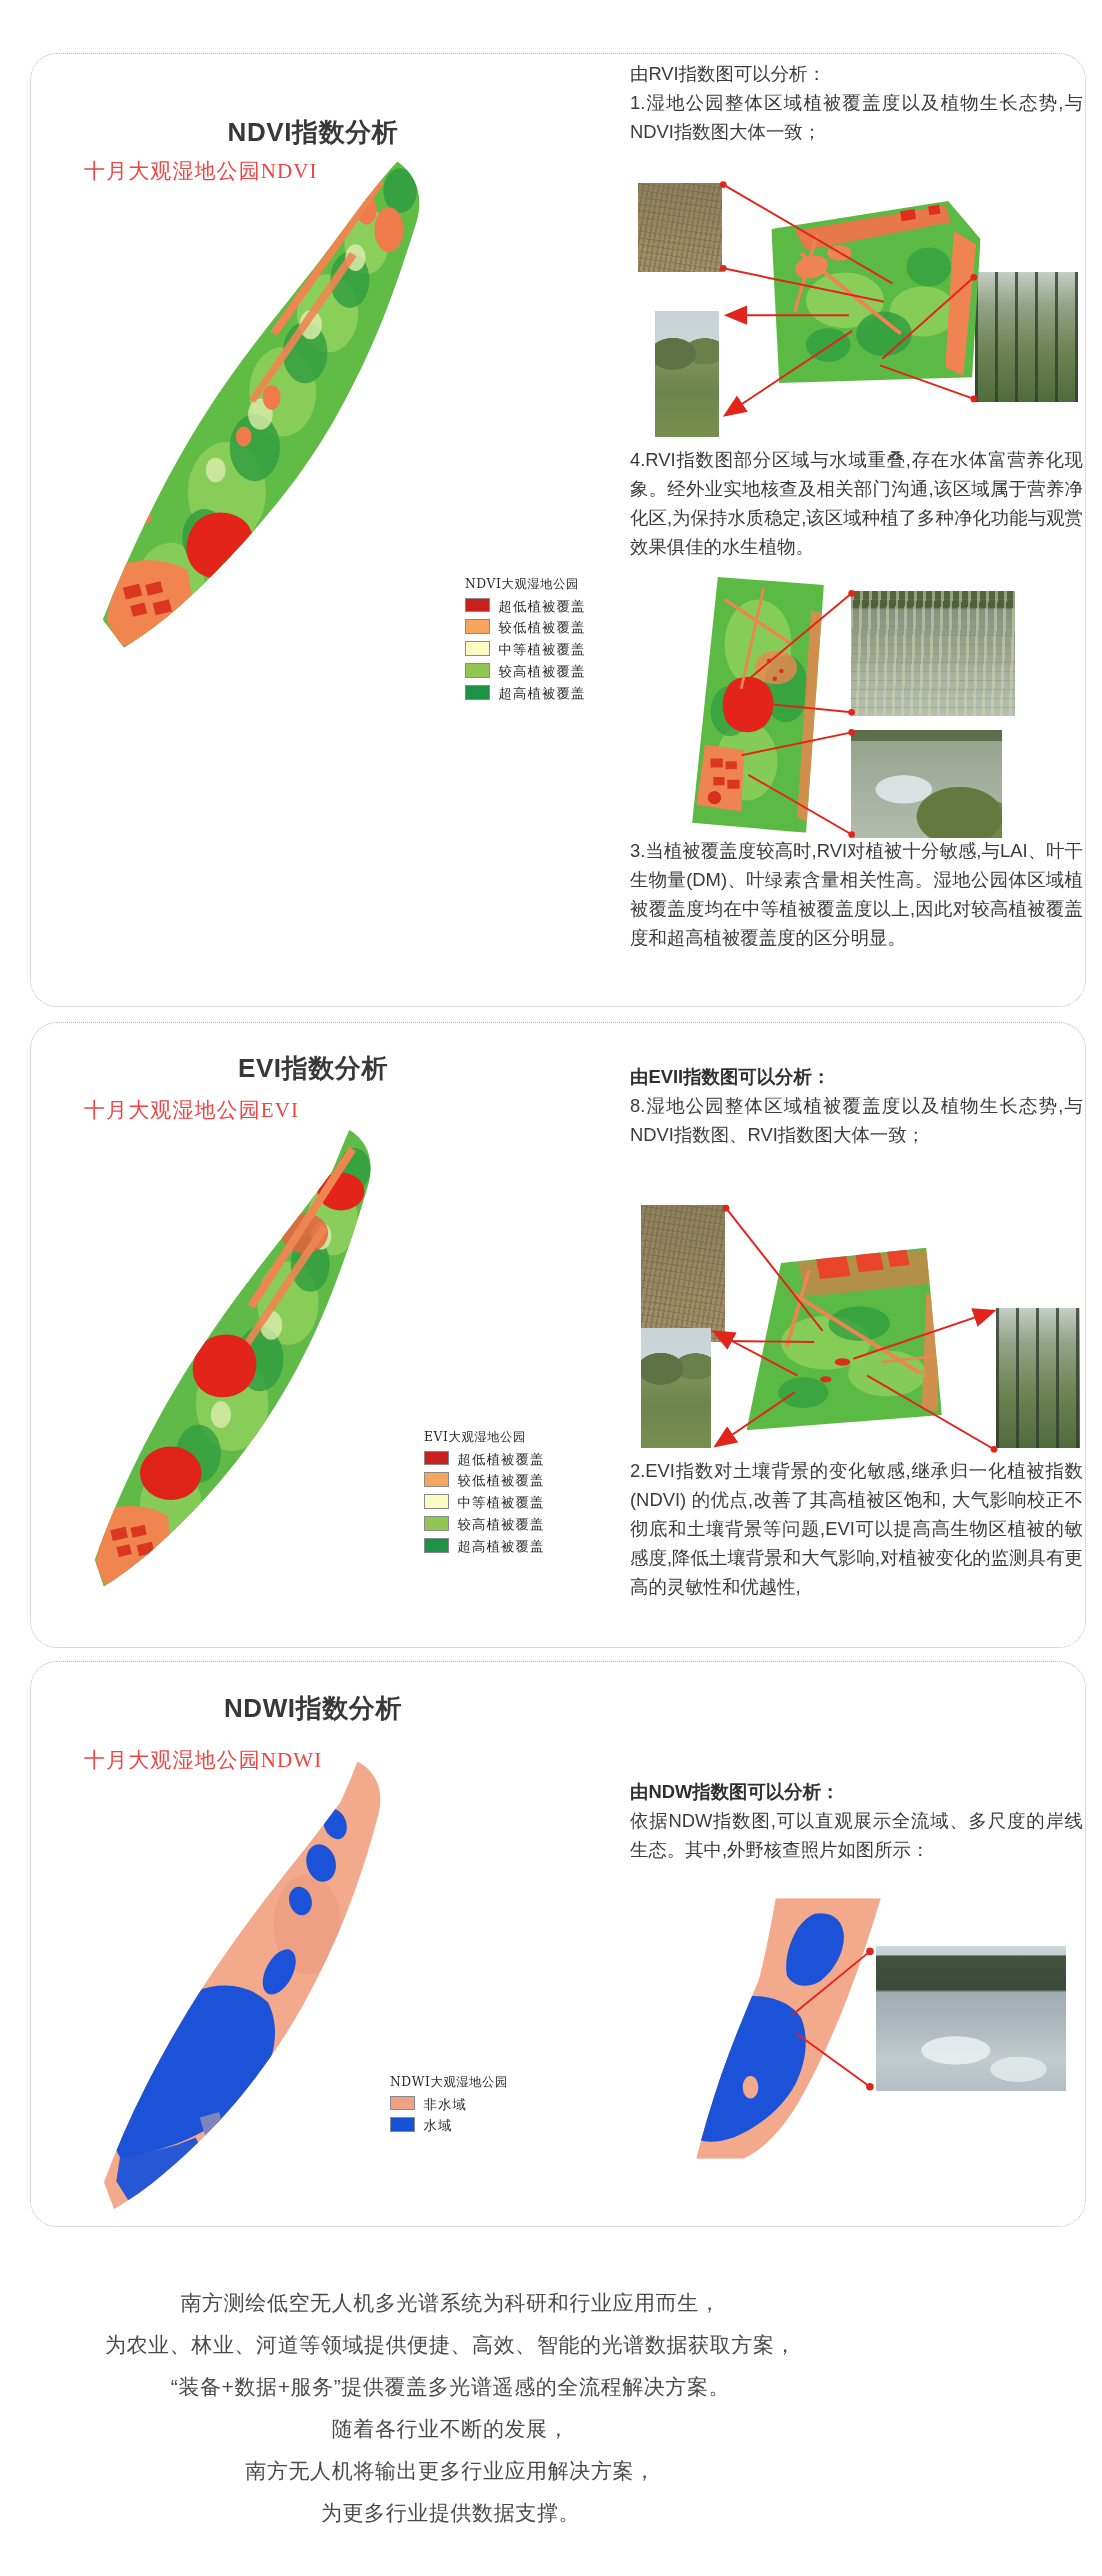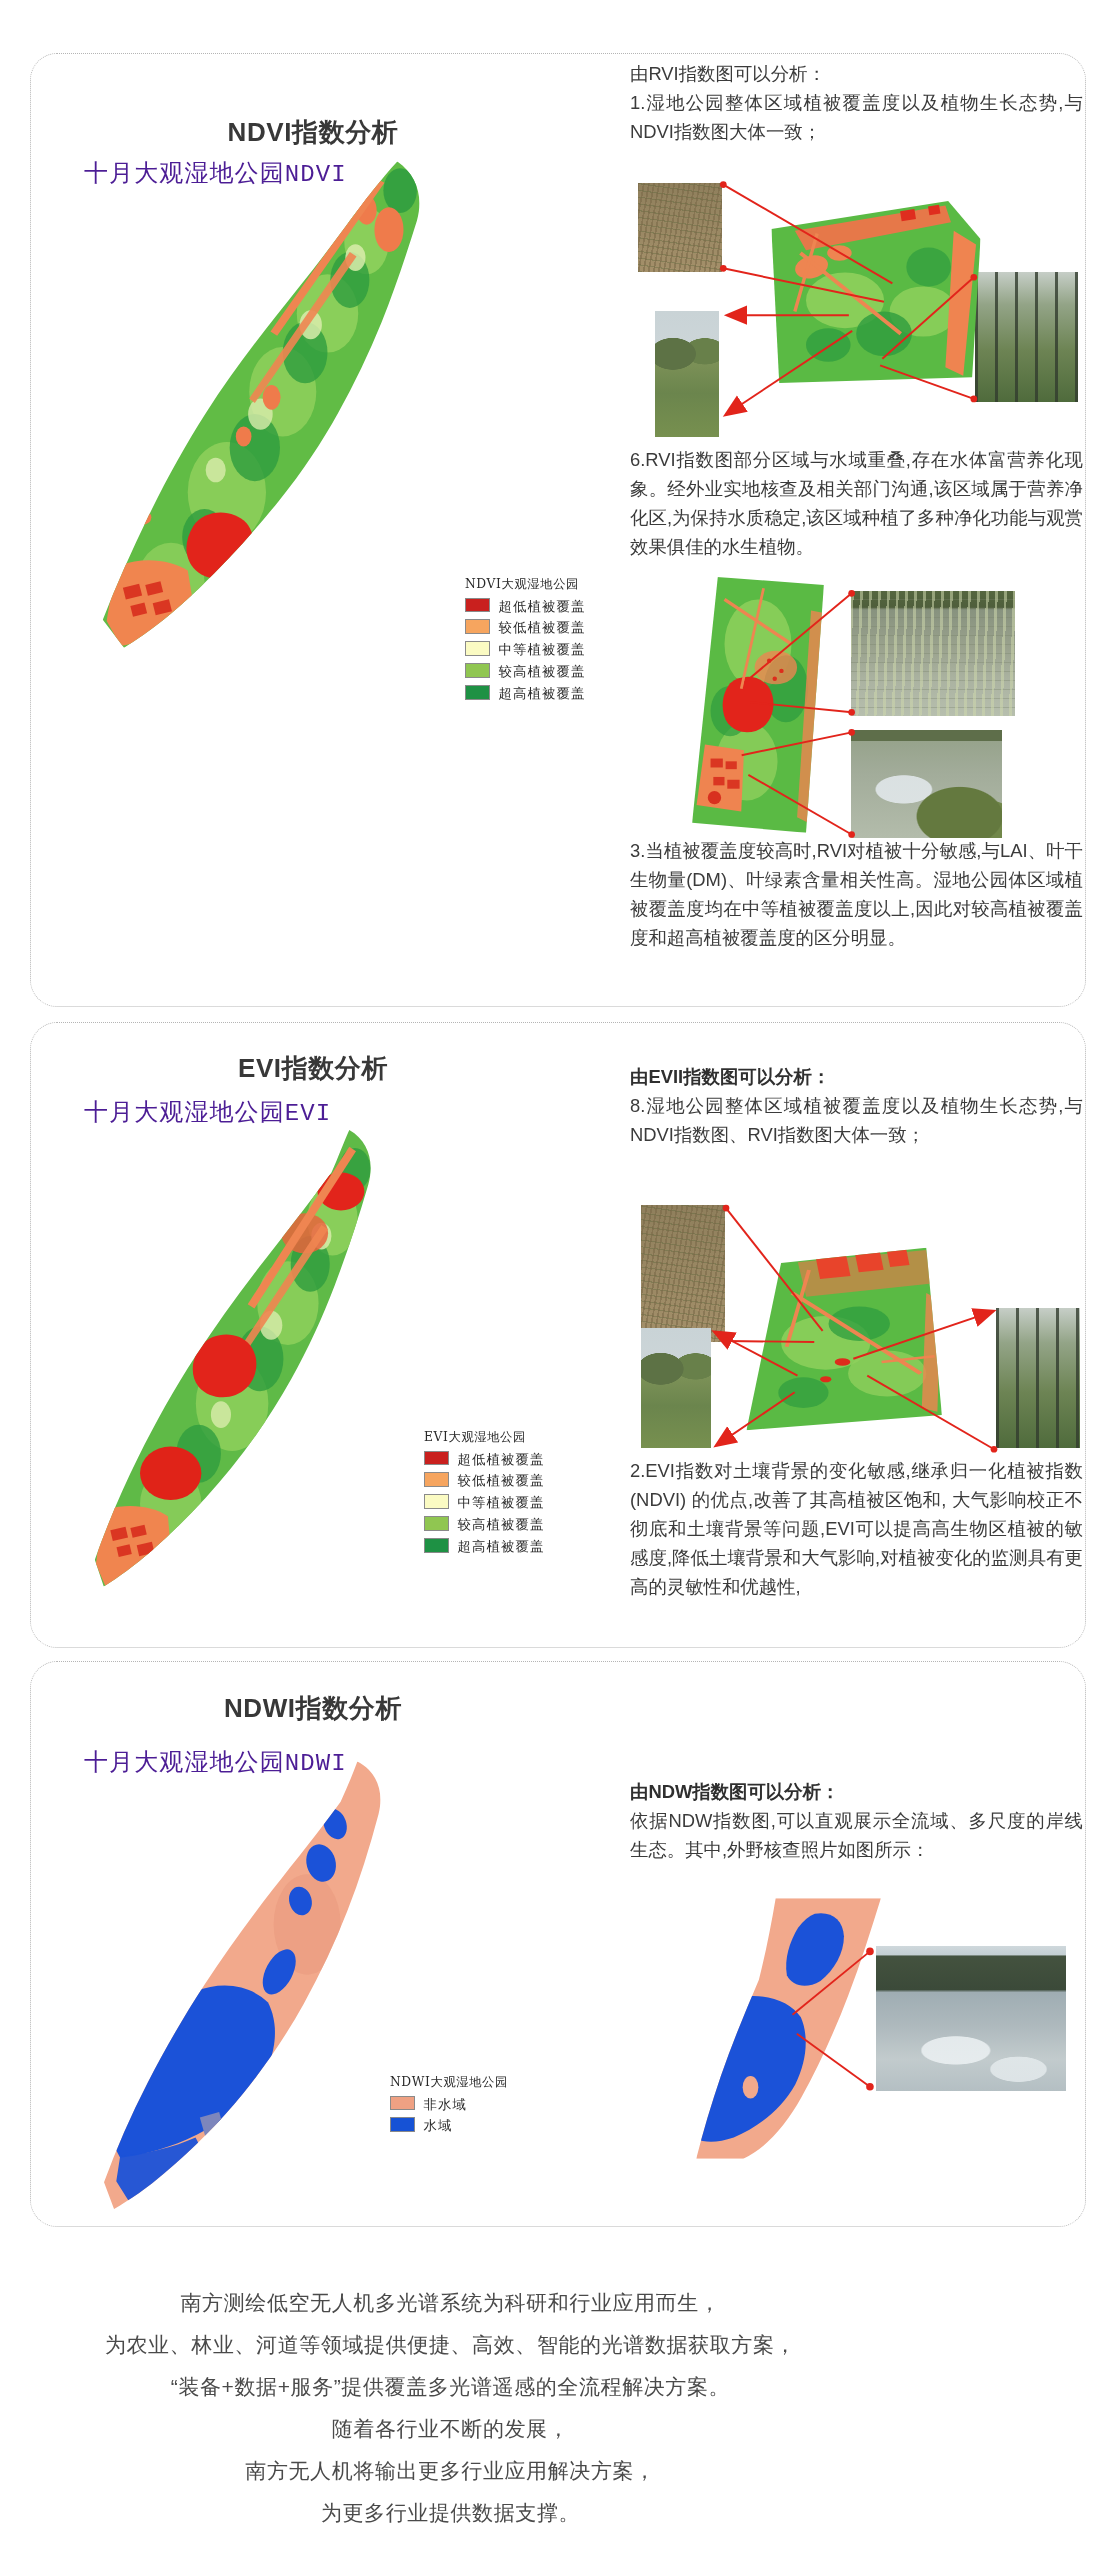--- a/index.html
+++ b/index.html
@@ -1,22 +1,22 @@
 <!DOCTYPE html>
 <html style="font-size:9px"><head>
 <meta charset="utf-8">
 <style>
   html,body{margin:0;padding:0;background:#ffffff;}
   .page{position:relative;width:1103px;height:2576px;background:#fff;overflow:hidden;
         font-family:"Liberation Sans",sans-serif;color:#3e3e3e;}
   .panel{position:absolute;left:30px;width:1056px;border:1.7px dotted #b5b5b5;border-radius:27px;background:#fff;box-sizing:border-box;}
   .panel-title{position:absolute;left:0;width:564px;text-align:center;margin:0;
                font-size:26px;font-weight:bold;color:#383838;letter-spacing:0.6px;}
-  .panel-subtitle{position:absolute;font-size:24px;color:#4c1d95;
-               font-family:Liberation Mono, monospace;letter-spacing:1.1px;}
+  .panel-subtitle{position:absolute;font-size:21px;color:#ef4444;
+               font-family:Liberation Serif, serif;letter-spacing:1.1px;}
   .mainmap{position:absolute;}
   .legend{position:absolute;font-family:"DejaVu Serif",serif;color:#2a2a2a;z-index:3;}
   .legend-title{font-size:12.3px;margin-bottom:4.5px;letter-spacing:0.6px;}
   .legend-item{display:flex;margin:3.9px 0;}
   .legend-swatch{display:inline-block;width:24.6px;height:14.5px;border:0.6px solid #8a8a8a;box-sizing:border-box;}
   .legend-label{font-size:13.4px;margin-left:9px;letter-spacing:1.1px;}
   .rcol{position:absolute;left:599px;width:455px;top:0;height:100%;}
   .tblock{position:absolute;left:0;width:453px;}
   .theading{font-size:18.4px;line-height:29px;color:#3b3b3b;}
   .bh{font-weight:bold;color:#2f2f2f;}
@@ -178,21 +178,21 @@
           <g fill="#E2241B">
             <circle cx="167" cy="28" r="6"></circle>
               <circle cx="167" cy="178" r="6"></circle>
             <circle cx="616" cy="194" r="6"></circle>
               <circle cx="616" cy="412" r="6"></circle>
           </g>
         </svg>
       </div>
 
       <div class="tblock" style="top:391px;">
-        <div class="tbody">6.RVI指数图部分区域与水域重叠,存在水体富营养化现象。经外业实地核查及相关部门沟通,该区域属于营养净化区,为保持水质稳定,该区域种植了多种净化功能与观赏效果俱佳的水生植物。</div>
+        <div class="tbody">4.RVI指数图部分区域与水域重叠,存在水体富营养化现象。经外业实地核查及相关部门沟通,该区域属于营养净化区,为保持水质稳定,该区域种植了多种净化功能与观赏效果俱佳的水生植物。</div>
       </div>
 
       <div class="illus" style="top:517px;height:268px;">
         <svg style="position:absolute;left:61px;top:5.6px;" width="134" height="257" viewBox="0 0 240 460">
           <defs>
               <clipPath id="clipCrop2">
                 <path d="M 48 0 L 238 14 L 206 458 L 2 440 Z"></path>
               </clipPath>
             </defs>
           <g clip-path="url(#clipCrop2)">

